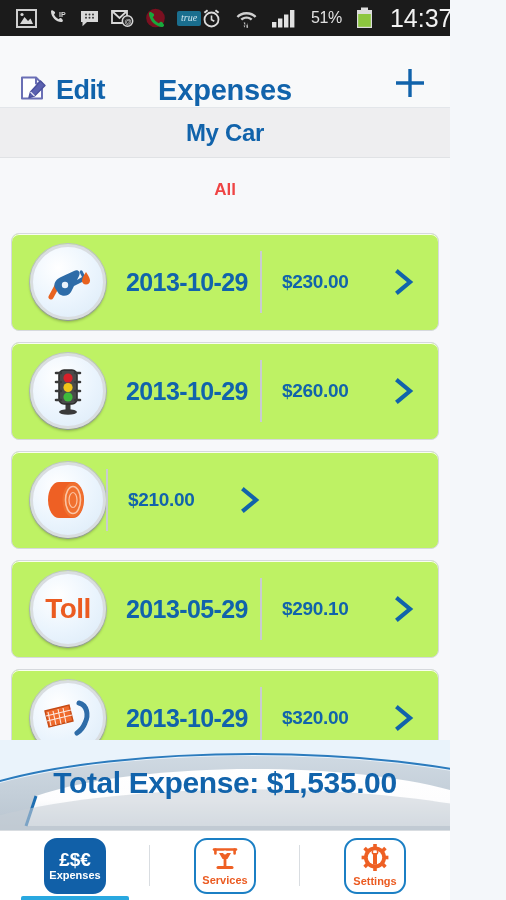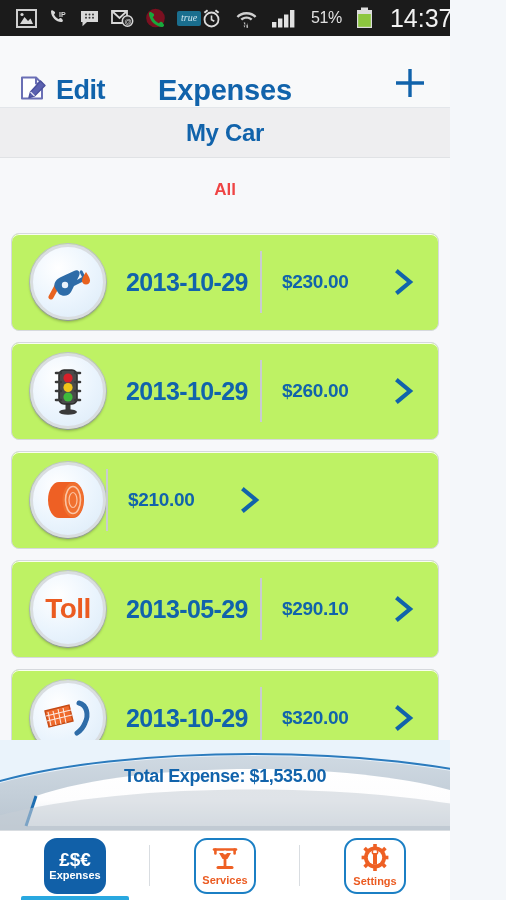--- a/index.html
+++ b/index.html
@@ -153,21 +153,21 @@
     left: 0; right: 0; bottom: 70px;
     height: 90px;
     background: #eaf3fb;
     overflow: hidden;
   }
   .banner-text {
     position: absolute;
     left: 0; right: 0; top: 26px;
     text-align: center;
     color: #1163ab;
-    font-size: 18px; font-weight: bold;
+    font-size: 30px; font-weight: bold;
     letter-spacing: -0.4px;
     z-index: 4;
   }
 
   
   .tabbar {
     position: absolute;
     left: 0; right: 0; bottom: 0;
     height: 70px;
     background: #ffffff;

